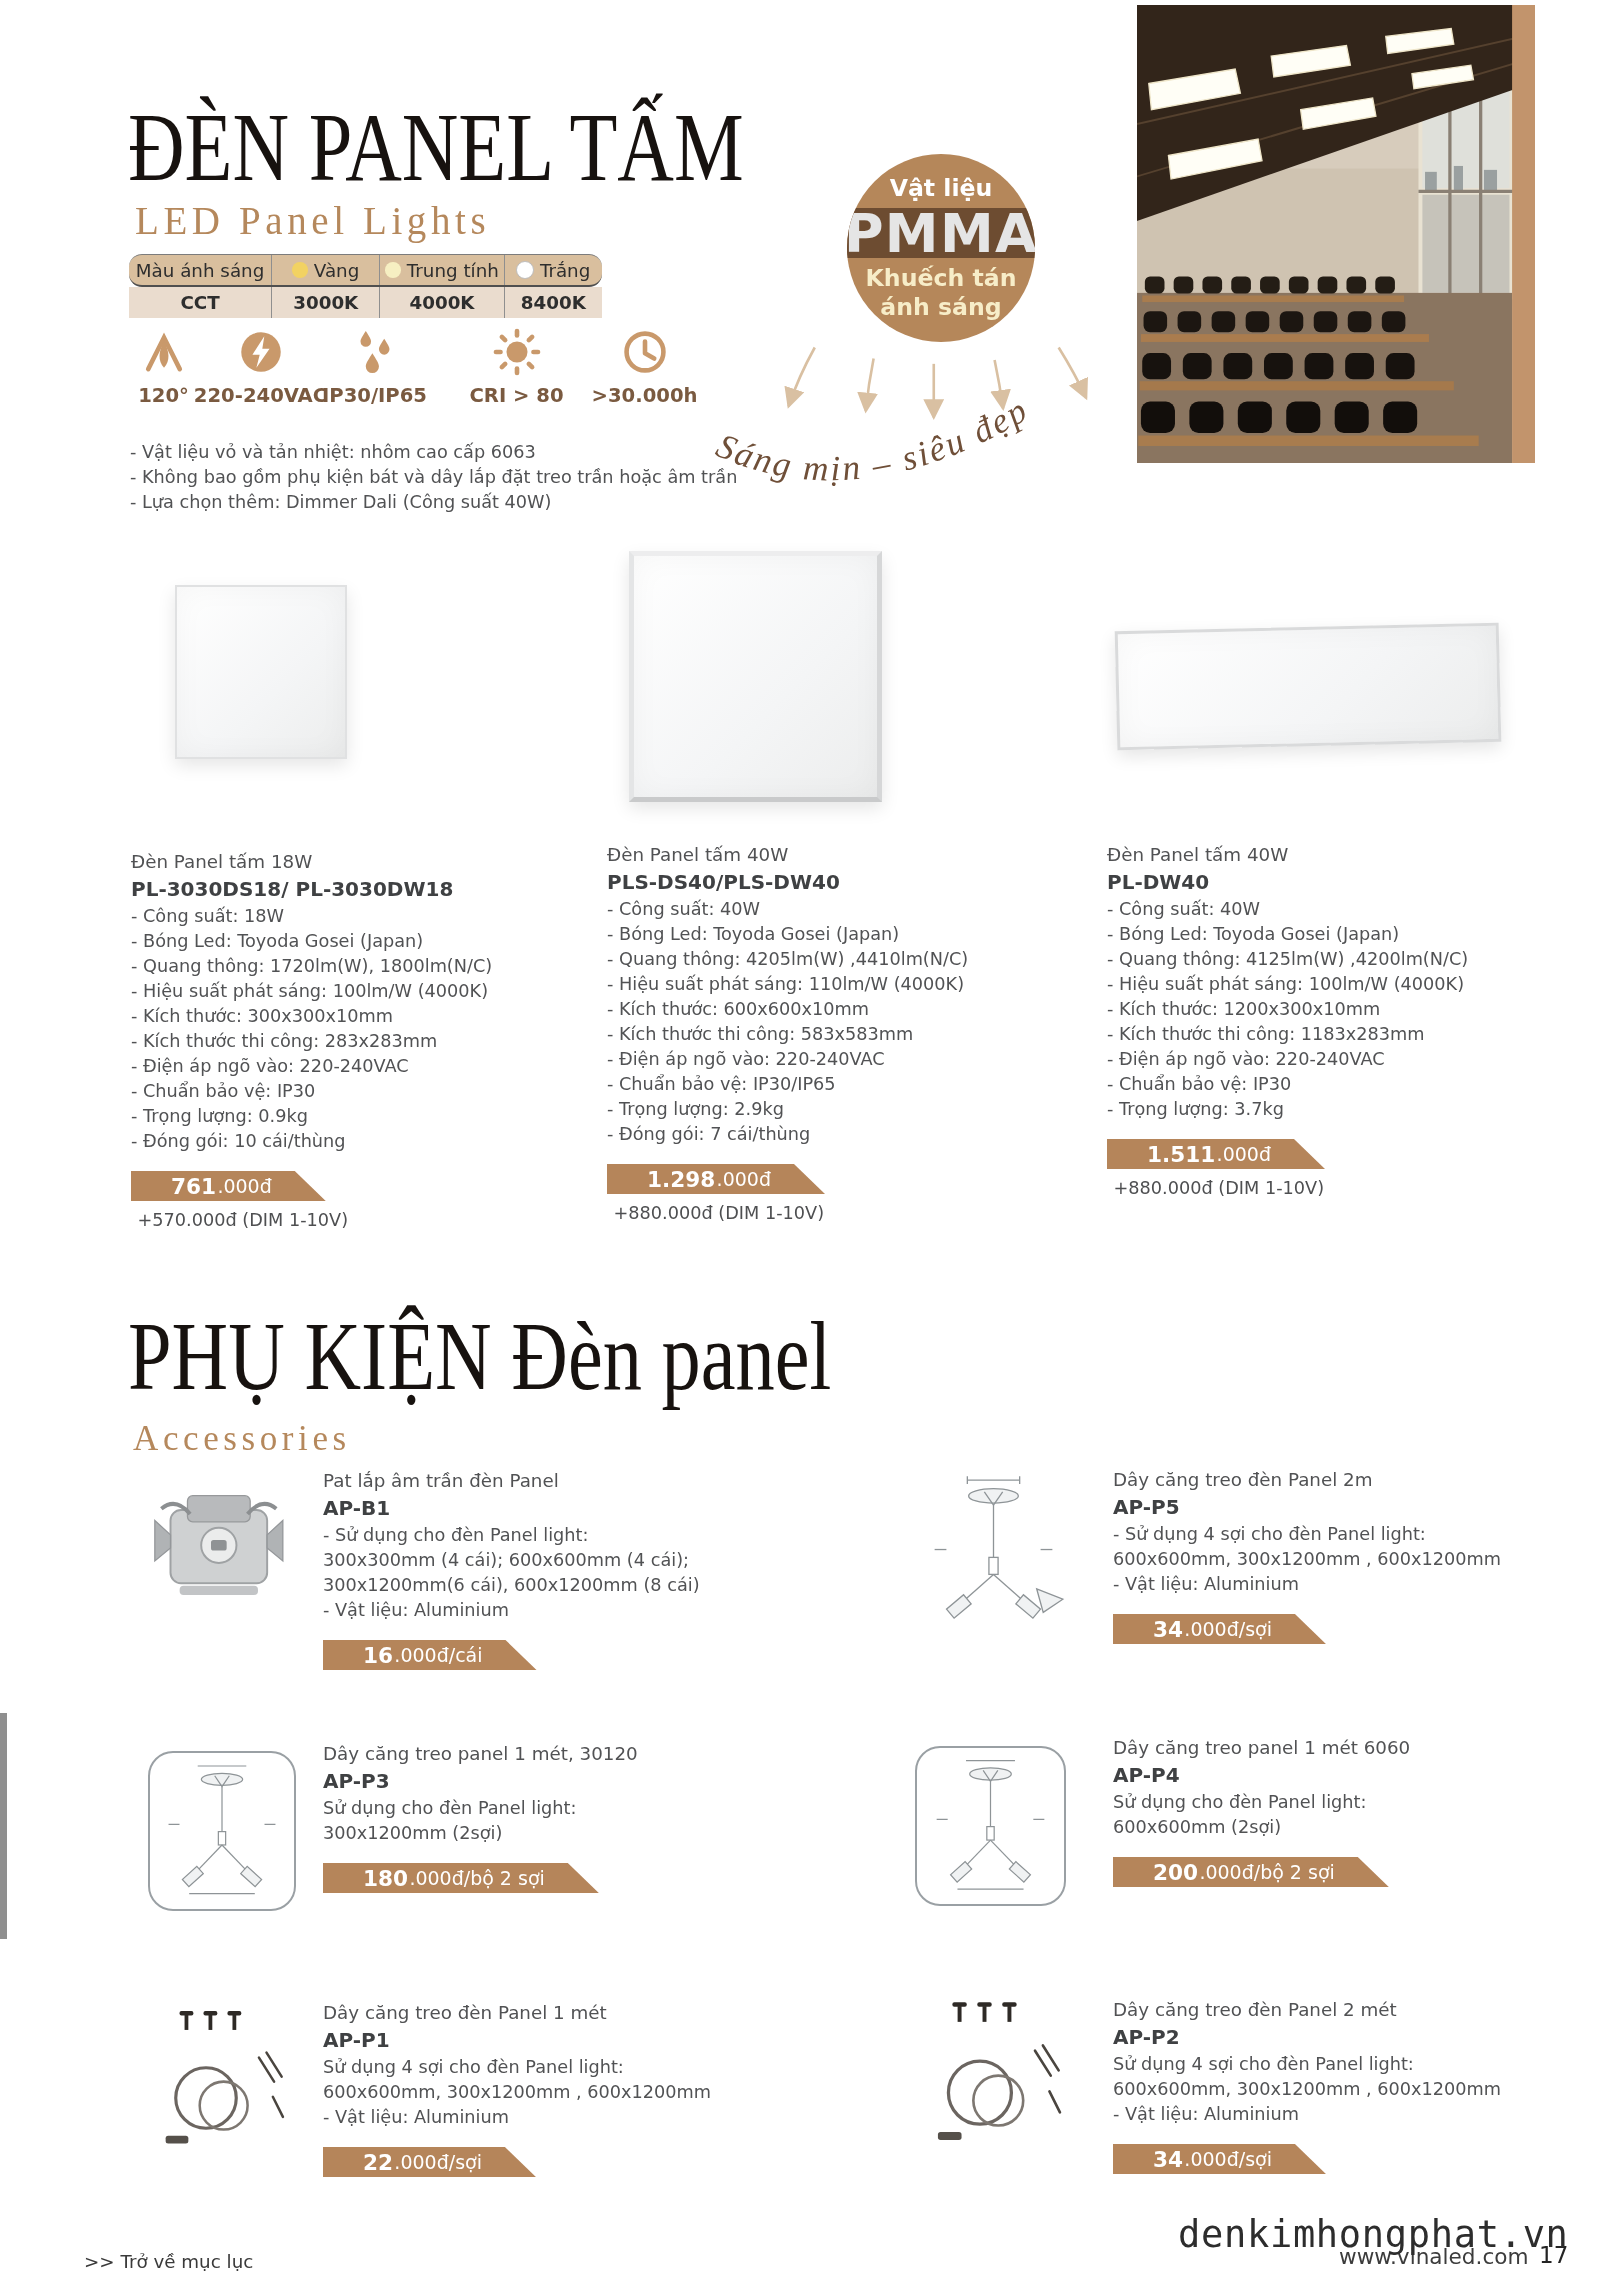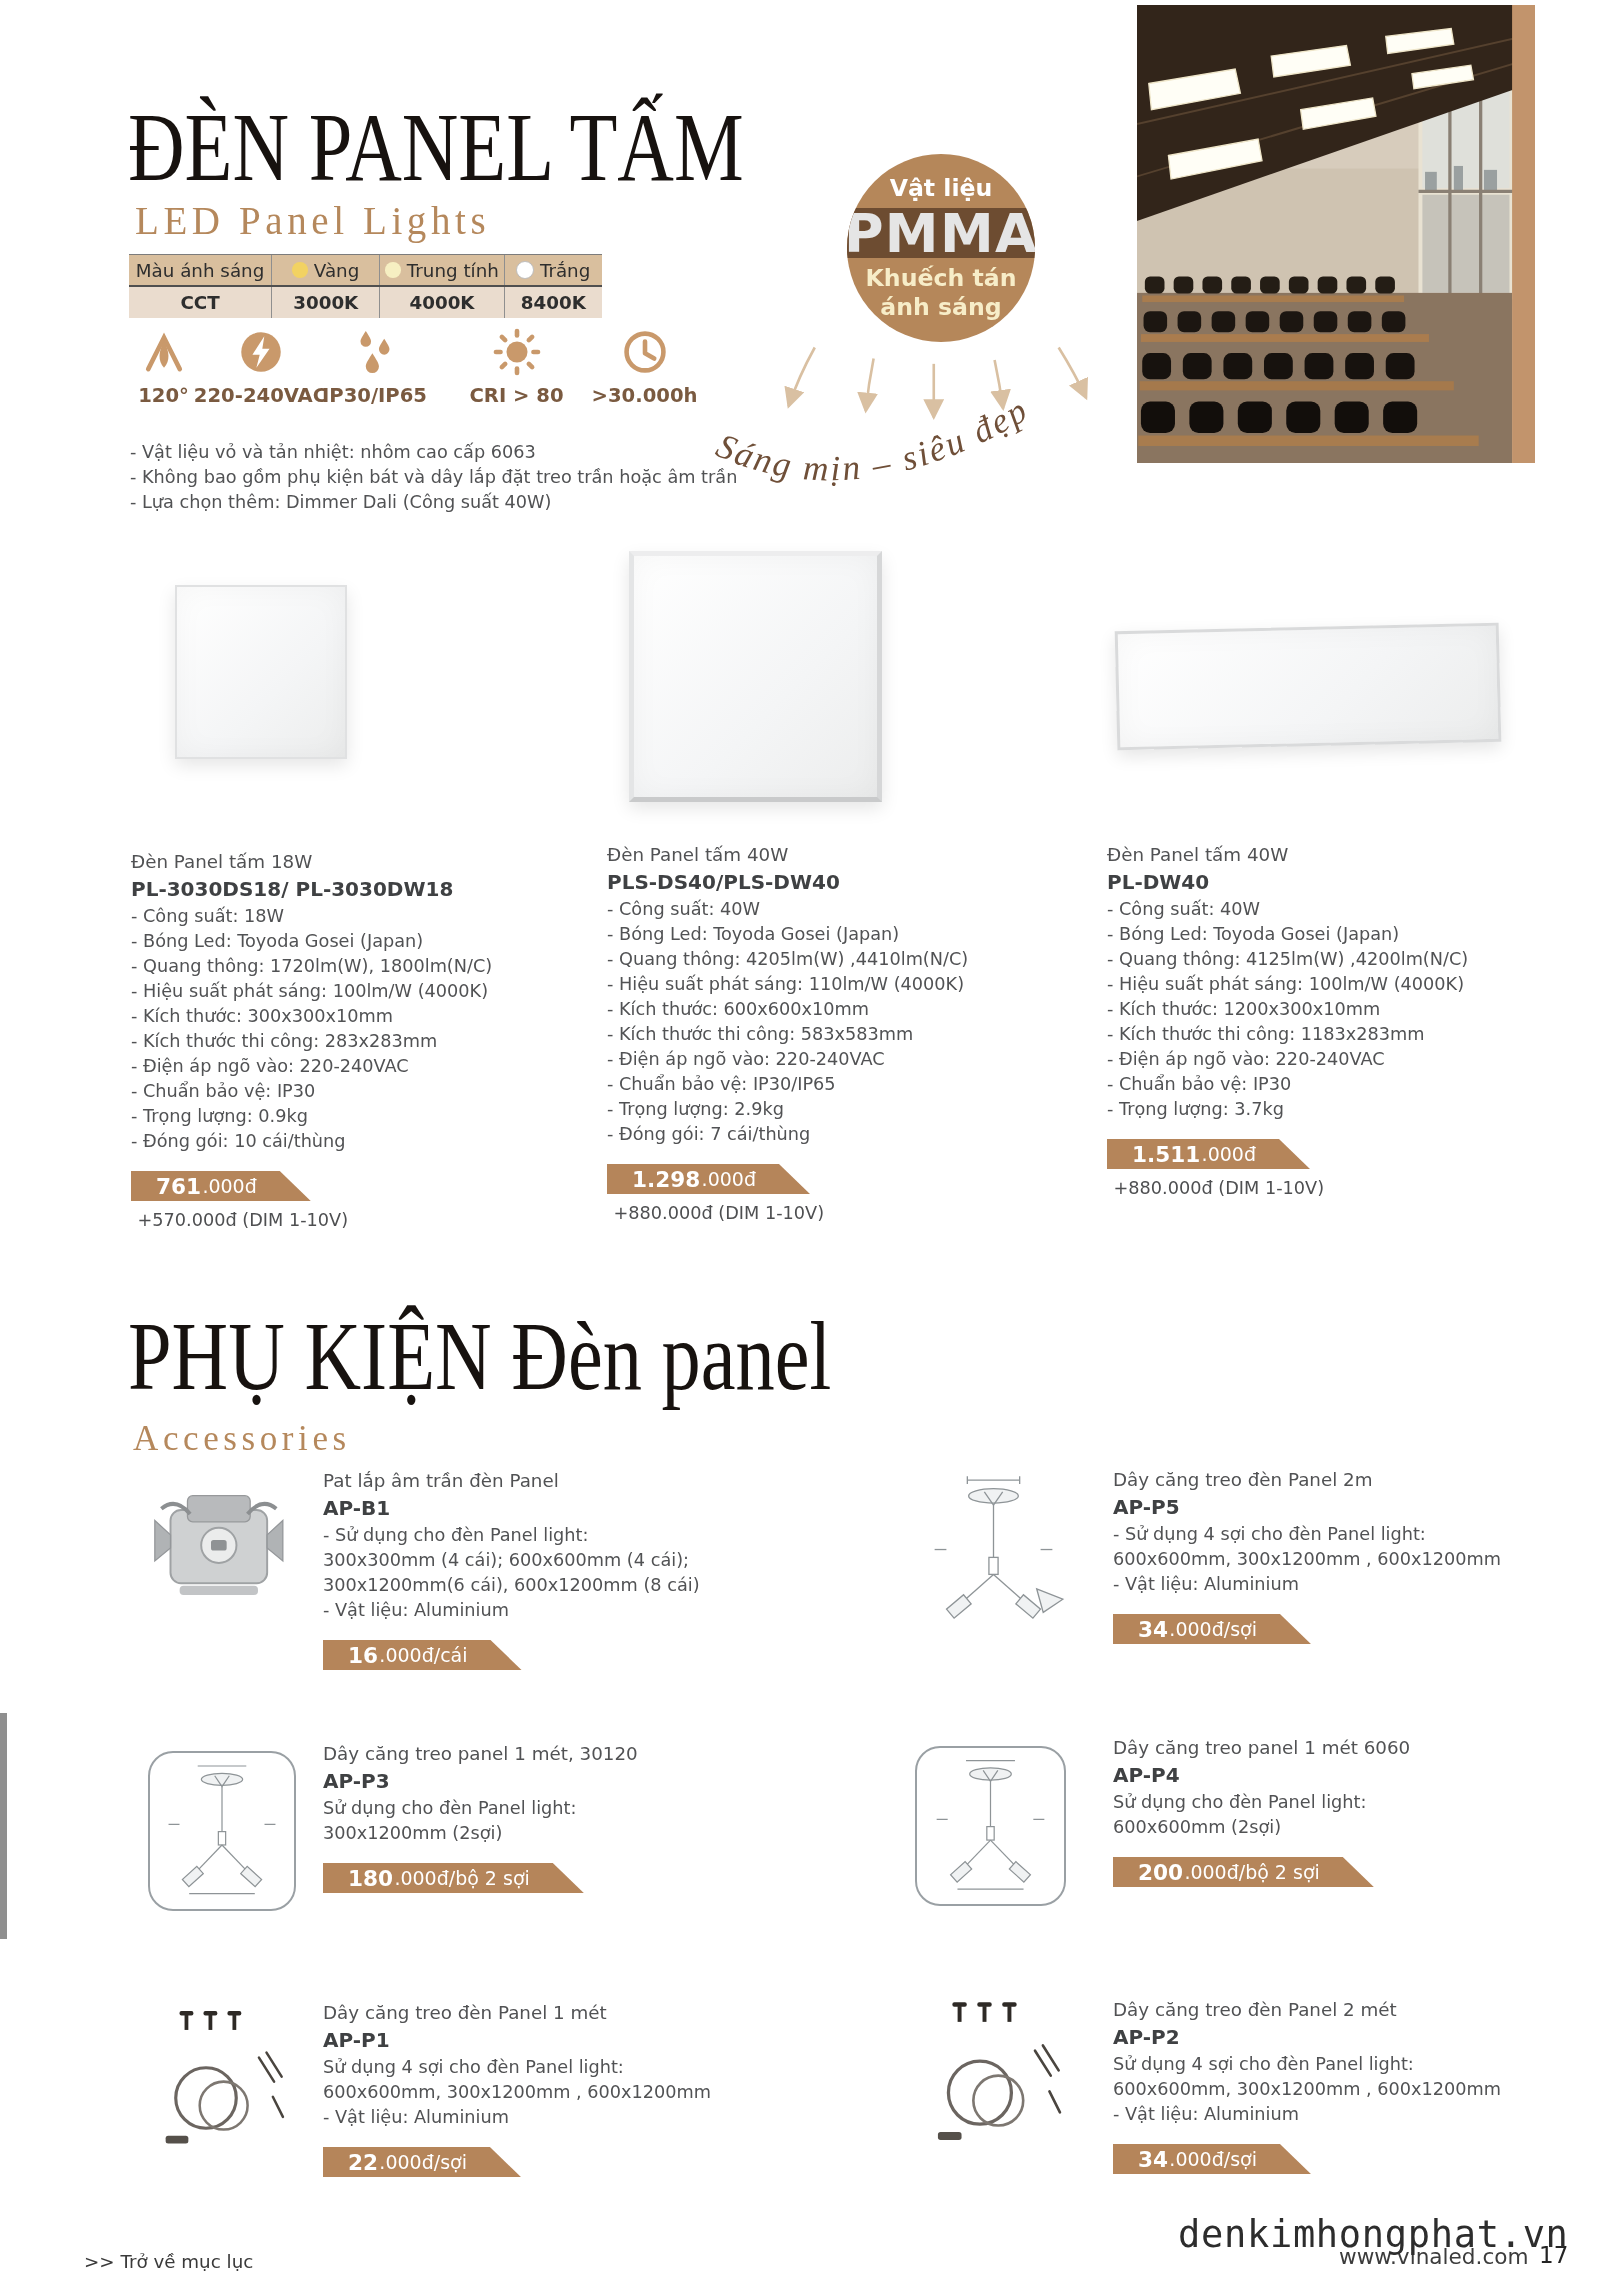--- a/index.html
+++ b/index.html
@@ -10,21 +10,21 @@
         font-size:98px;line-height:1;color:#17120f;white-space:nowrap;
         transform:scaleX(0.8);transform-origin:left top;}
   .t1{left:128px;top:98px;}
   .t2{left:128px;top:1307px;}
   .display-sub{position:absolute;font-family:"Liberation Serif",serif;color:#b5885c;white-space:nowrap;}
   .s1{left:135px;top:198px;font-size:39px;letter-spacing:4.6px;}
   .s2{left:133px;top:1419px;font-size:35px;letter-spacing:4.6px;}
   
   .cct{position:absolute;left:129px;top:254px;width:473px;font-size:18.3px;color:#2e2e2e;}
   .cct .row{display:flex;}
-  .cct .hdr{background:#d9bf9e;height:30px;border-top:1.3px solid #7c7c7c;border-bottom:2px solid #4f4f4f;}
+  .cct .hdr{background:#d9bf9e;height:30px;border-top:1.3px solid #7c7c7c;border-bottom:2px solid #4f4f4f;border-radius:13px;}
   .cct .val{background:#eadcce;height:31px;font-weight:bold;}
   .cct .cell{display:flex;align-items:center;justify-content:center;}
   .cct .c0{width:143px}.cct .c1{width:108px}.cct .c2{width:124px}.cct .c3{width:98px}
   .cct .cell+.cell{border-left:1.3px solid #8f8f8f;}
   .dot{width:15.7px;height:15.7px;border-radius:50%;margin-right:5.9px;flex:0 0 auto;}
   .dot-0{background:#f2d262}.dot-1{background:#f6efc2}.dot-2{background:#ffffff;border:1.3px solid #bcbcbc}
   
   .feature{position:absolute;top:327px;text-align:center;}
   .f0{left:108px;width:111px}.f1{left:185px;width:151px}.f2{left:306px;width:137px}
   .f3{left:448px;width:137px}.f4{left:569px;width:151px}
@@ -55,21 +55,21 @@
         border-color:#ededee #d6d7d8 #c9cacb #e4e5e6;}
   .panel-lg{left:1116px;top:627px;width:378px;height:113px;transform:rotate(-1.3deg);
         border:3.3px solid #d9dadb;}
   
   .product{position:absolute;width:458px;}
   .prod-0{left:131px;top:849px}.prod-1{left:607px;top:842px}.prod-2{left:1107px;top:842px}
   .p-name{font-size:18.3px;line-height:26px;color:#515254;}
   .p-model{font-size:20px;line-height:29px;font-weight:bold;color:#3f4143;}
   .li-line{font-size:17.7px;line-height:25px;color:#515254;white-space:nowrap;}
   .banner{display:inline-flex;align-items:center;height:30px;background:#b5855a;color:#fff;
-        padding:0 54px 0 25px;margin-top:17px;white-space:nowrap;
+        padding:0 54px 0 40px;margin-top:17px;white-space:nowrap;
         clip-path:polygon(0 0,calc(100% - 31px) 0,100% 100%,0 100%);}
   .pv{font-size:21.6px;font-weight:bold;}
   .ps{font-size:19px;margin-left:1.3px;}
   .dim{font-size:17.7px;margin-top:9.2px;padding-left:6.5px;color:#4e4f51;}
   
   .acc{position:absolute;width:504px;}
   .acc-0{left:323px;top:1468px}.acc-1{left:1113px;top:1467px}
   .acc-2{left:323px;top:1741px}.acc-3{left:1113px;top:1735px}
   .acc-4{left:323px;top:2000px}.acc-5{left:1113px;top:1997px}
   .acc-img{position:absolute;}

